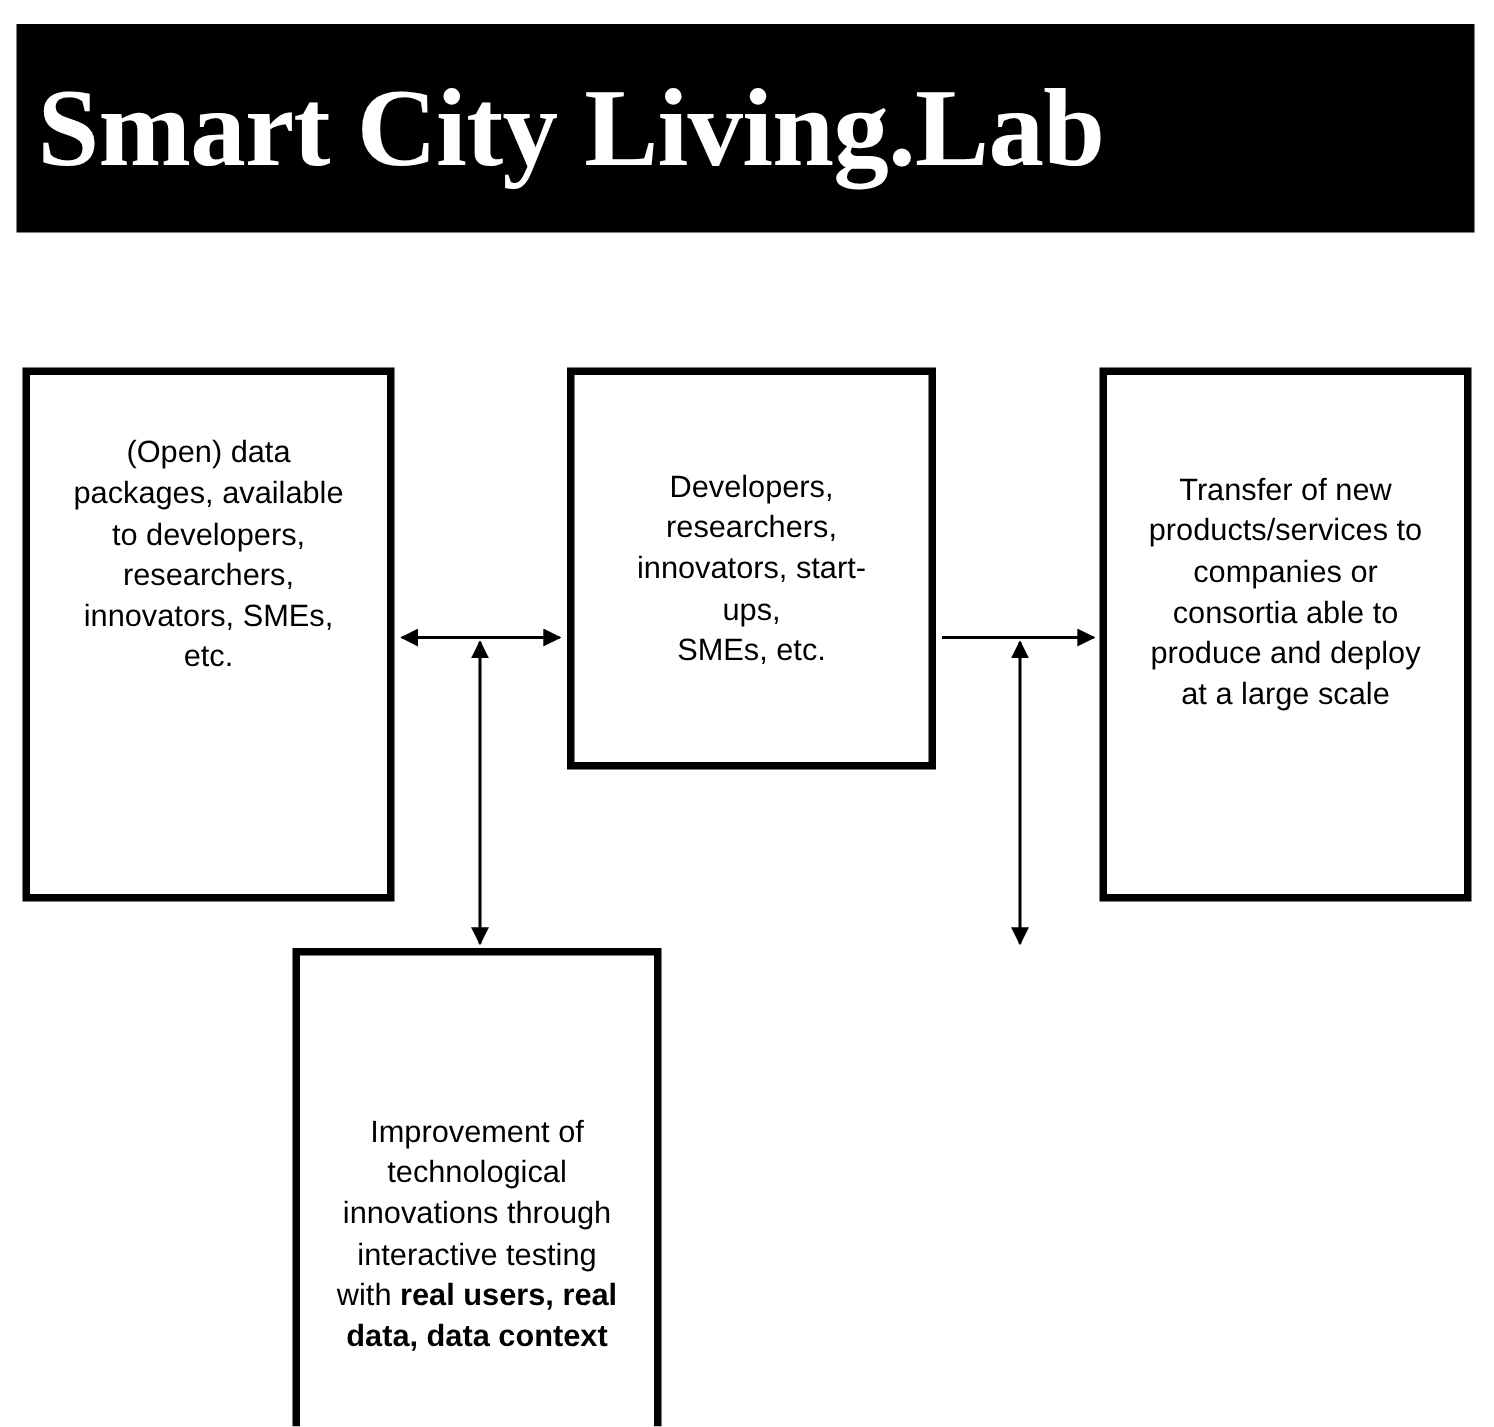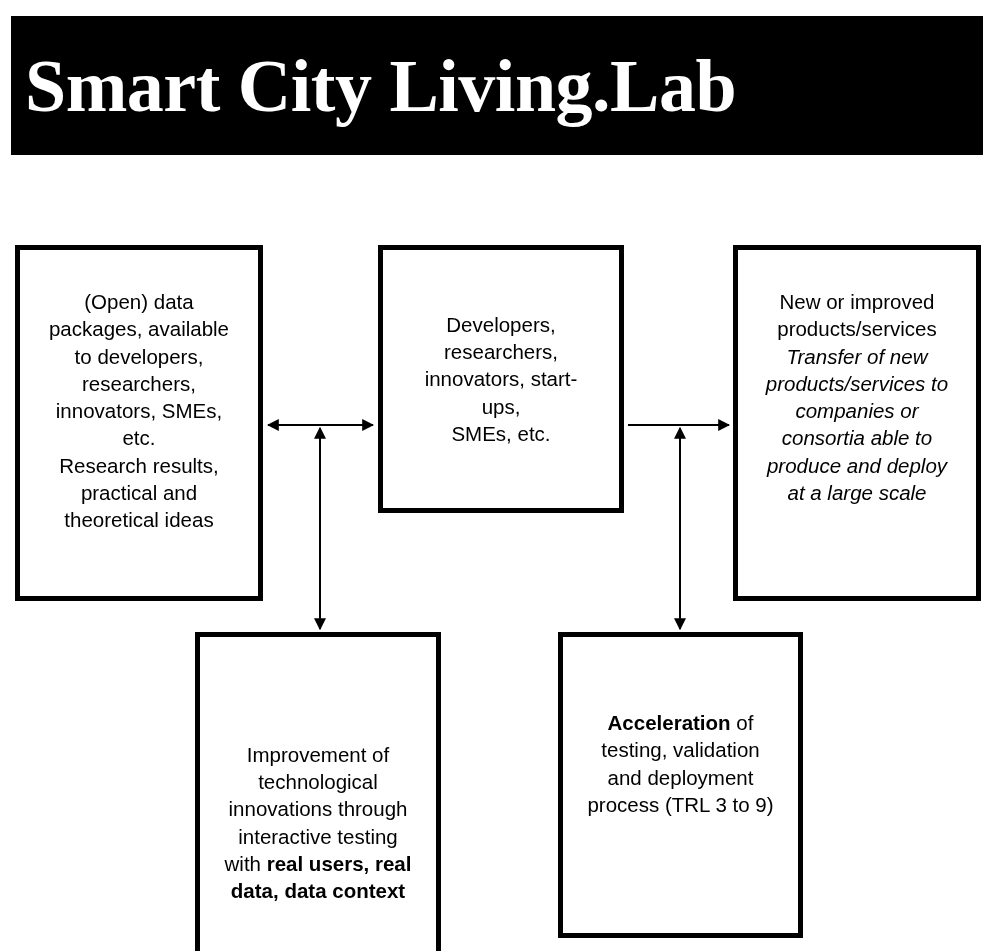--- a/index.html
+++ b/index.html
@@ -60,21 +60,20 @@
     font-size: 20.5px;
     line-height: 1.33;
     color: #000000;
     white-space: pre-line;
   }
   .flow-box .box-text + .box-text {
     margin-top: 0;
   }
   .box-text.spaced-above {
     margin-top: 25px;
-    font-style: italic;
   }
   .box-text b {
     font-weight: bold;
   }
 
   
   #box-data-inputs {
     left: 15px;  top: 245px;  width: 248px; height: 356px;
     justify-content: flex-start;
     padding-top: 38px;
@@ -145,52 +144,41 @@
     </g>
   </svg>
 
   <div class="flow-box" id="box-data-inputs">
     <div class="box-text">(Open) data
 packages, available
 to developers,
 researchers,
 innovators, SMEs,
 etc.</div>
-    <div class="box-text">Research results,
-practical and
-theoretical ideas</div>
   </div>
 
   <div class="flow-box" id="box-actors">
     <div class="box-text">Developers,
 researchers,
 innovators, start-ups,
 SMEs, etc.</div>
   </div>
 
   <div class="flow-box" id="box-outputs">
-    <div class="box-text">New or improved
-products/services</div>
     <div class="box-text spaced-above">Transfer of new
 products/services to
 companies or
 consortia able to
 produce and deploy
 at a large scale</div>
   </div>
 
   <div class="flow-box" id="box-improvement">
     <div class="box-text"><span>Improvement of
 technological
 innovations through
 interactive testing
 with </span><b>real users, real
 data, data context</b></div>
   </div>
 
-  <div class="flow-box" id="box-acceleration">
-    <div class="box-text"><b>Acceleration</b><span> of
-testing, validation
-and deployment
-process (TRL 3 to 9)</span></div>
-  </div>
 
 </div>
 
 </body></html>

